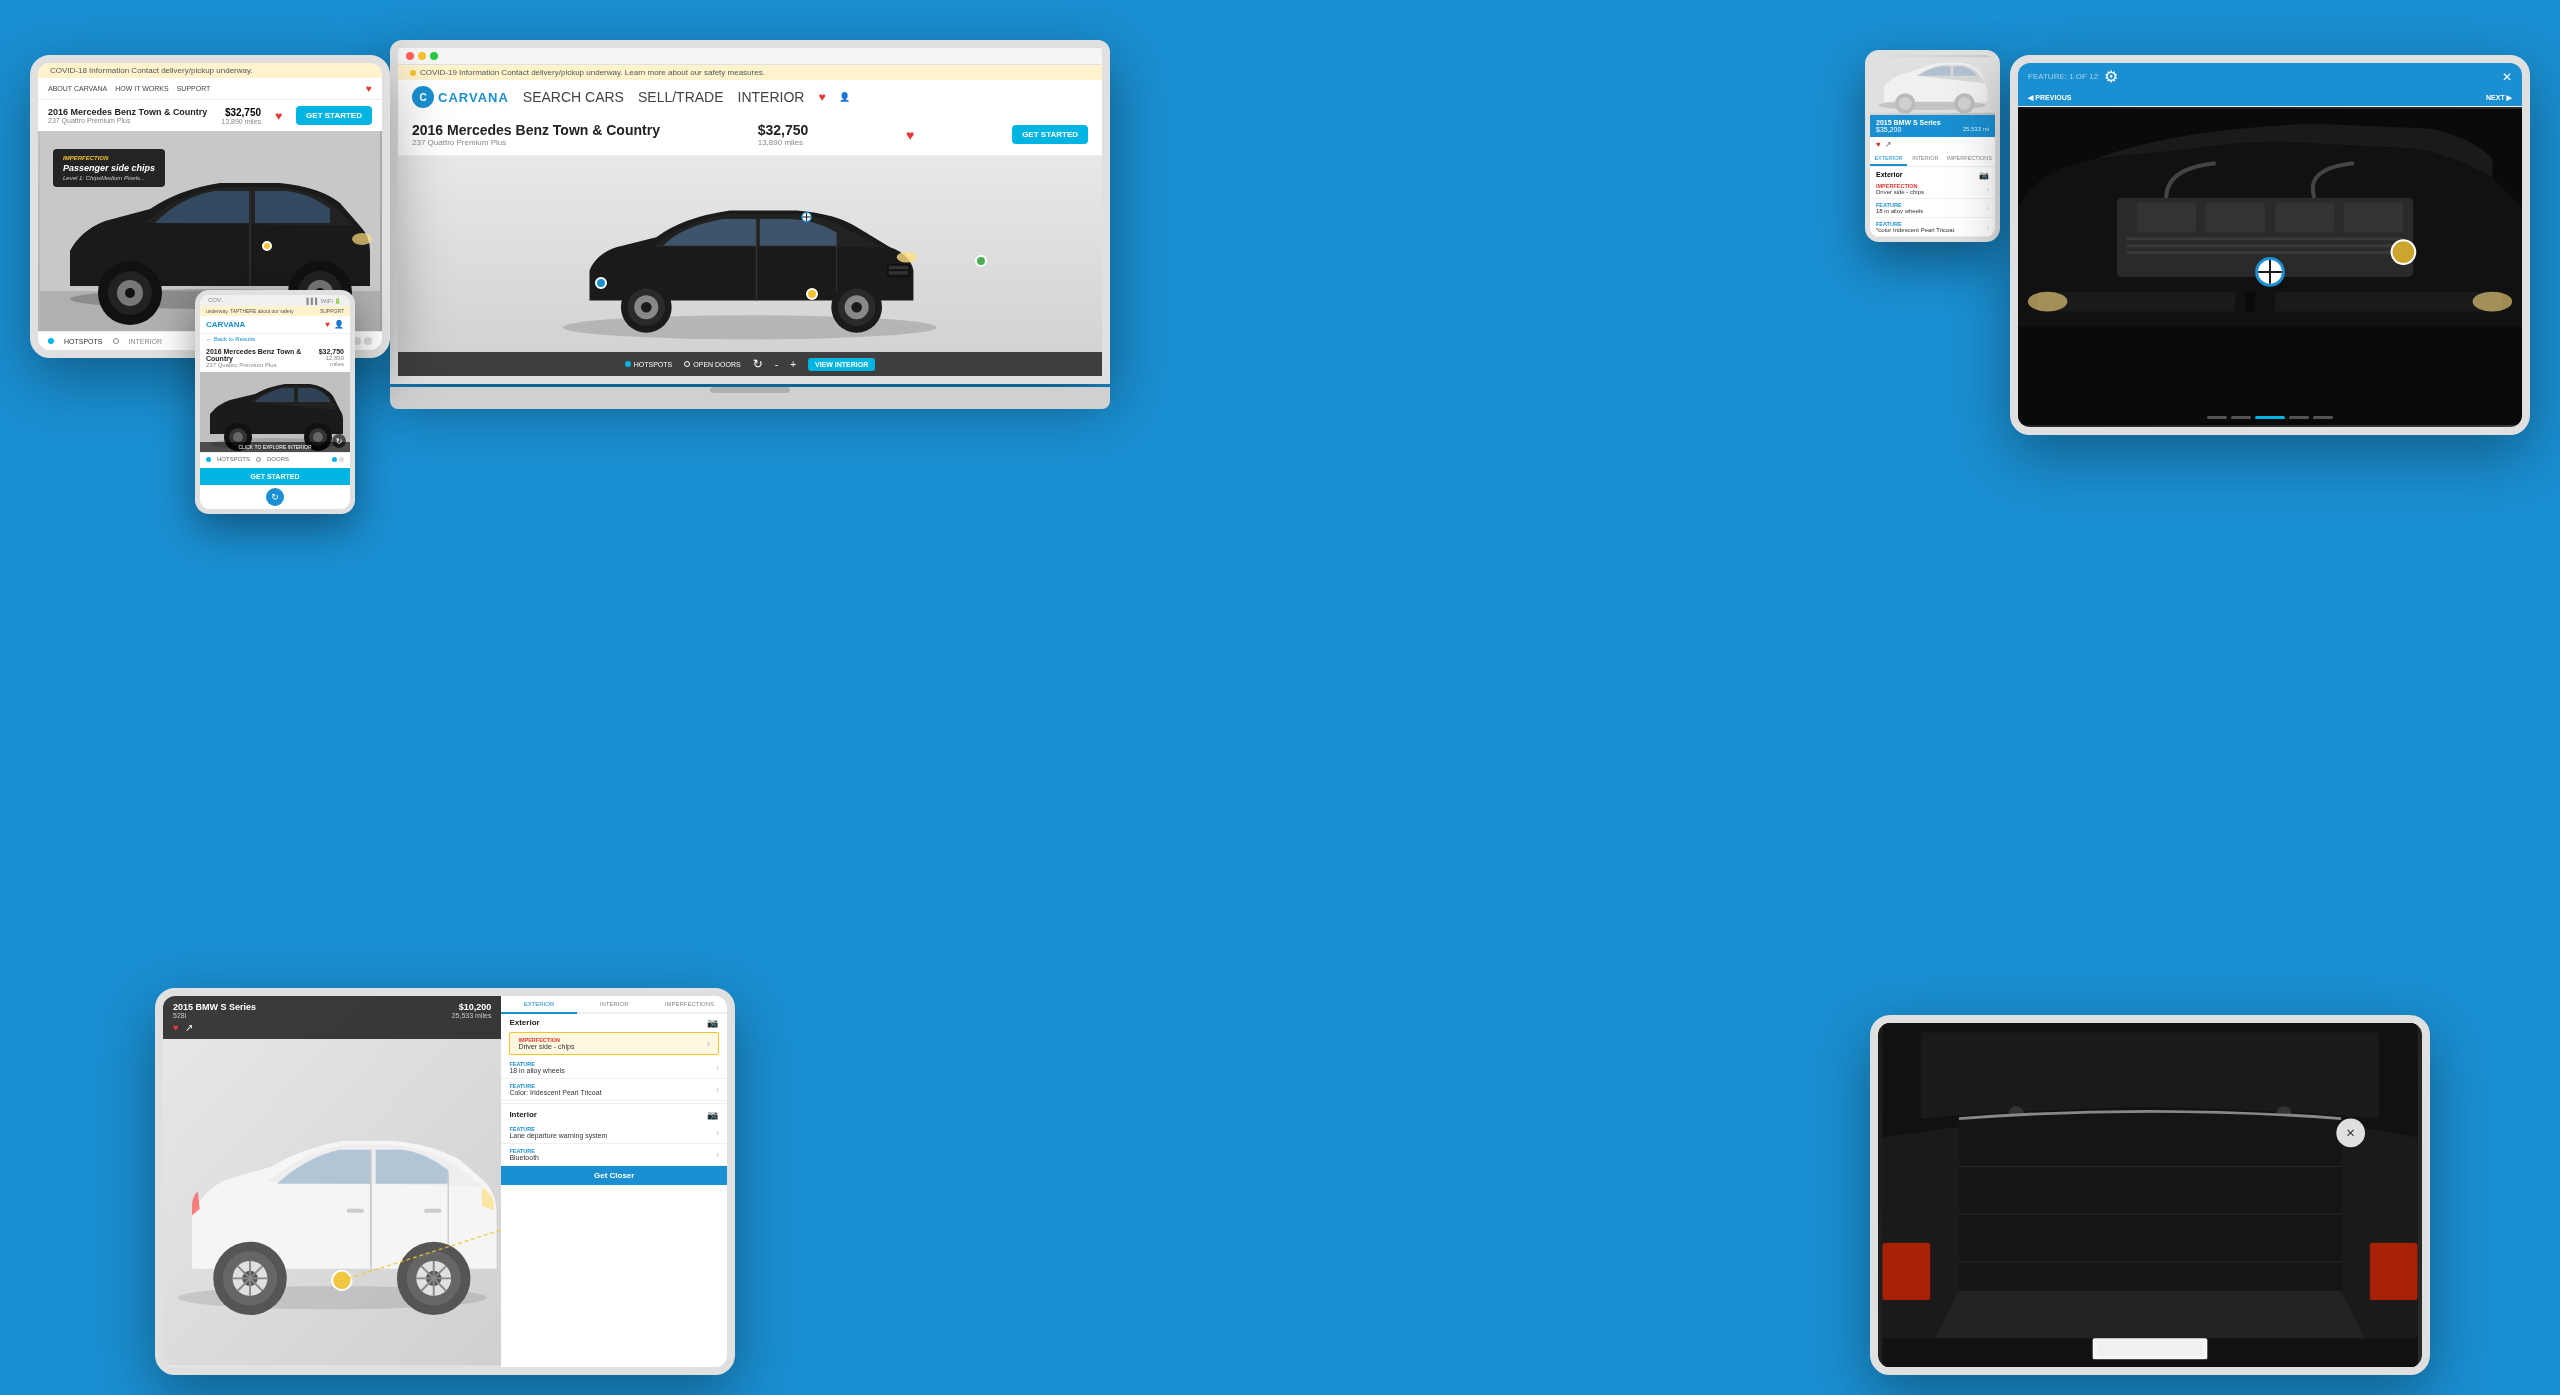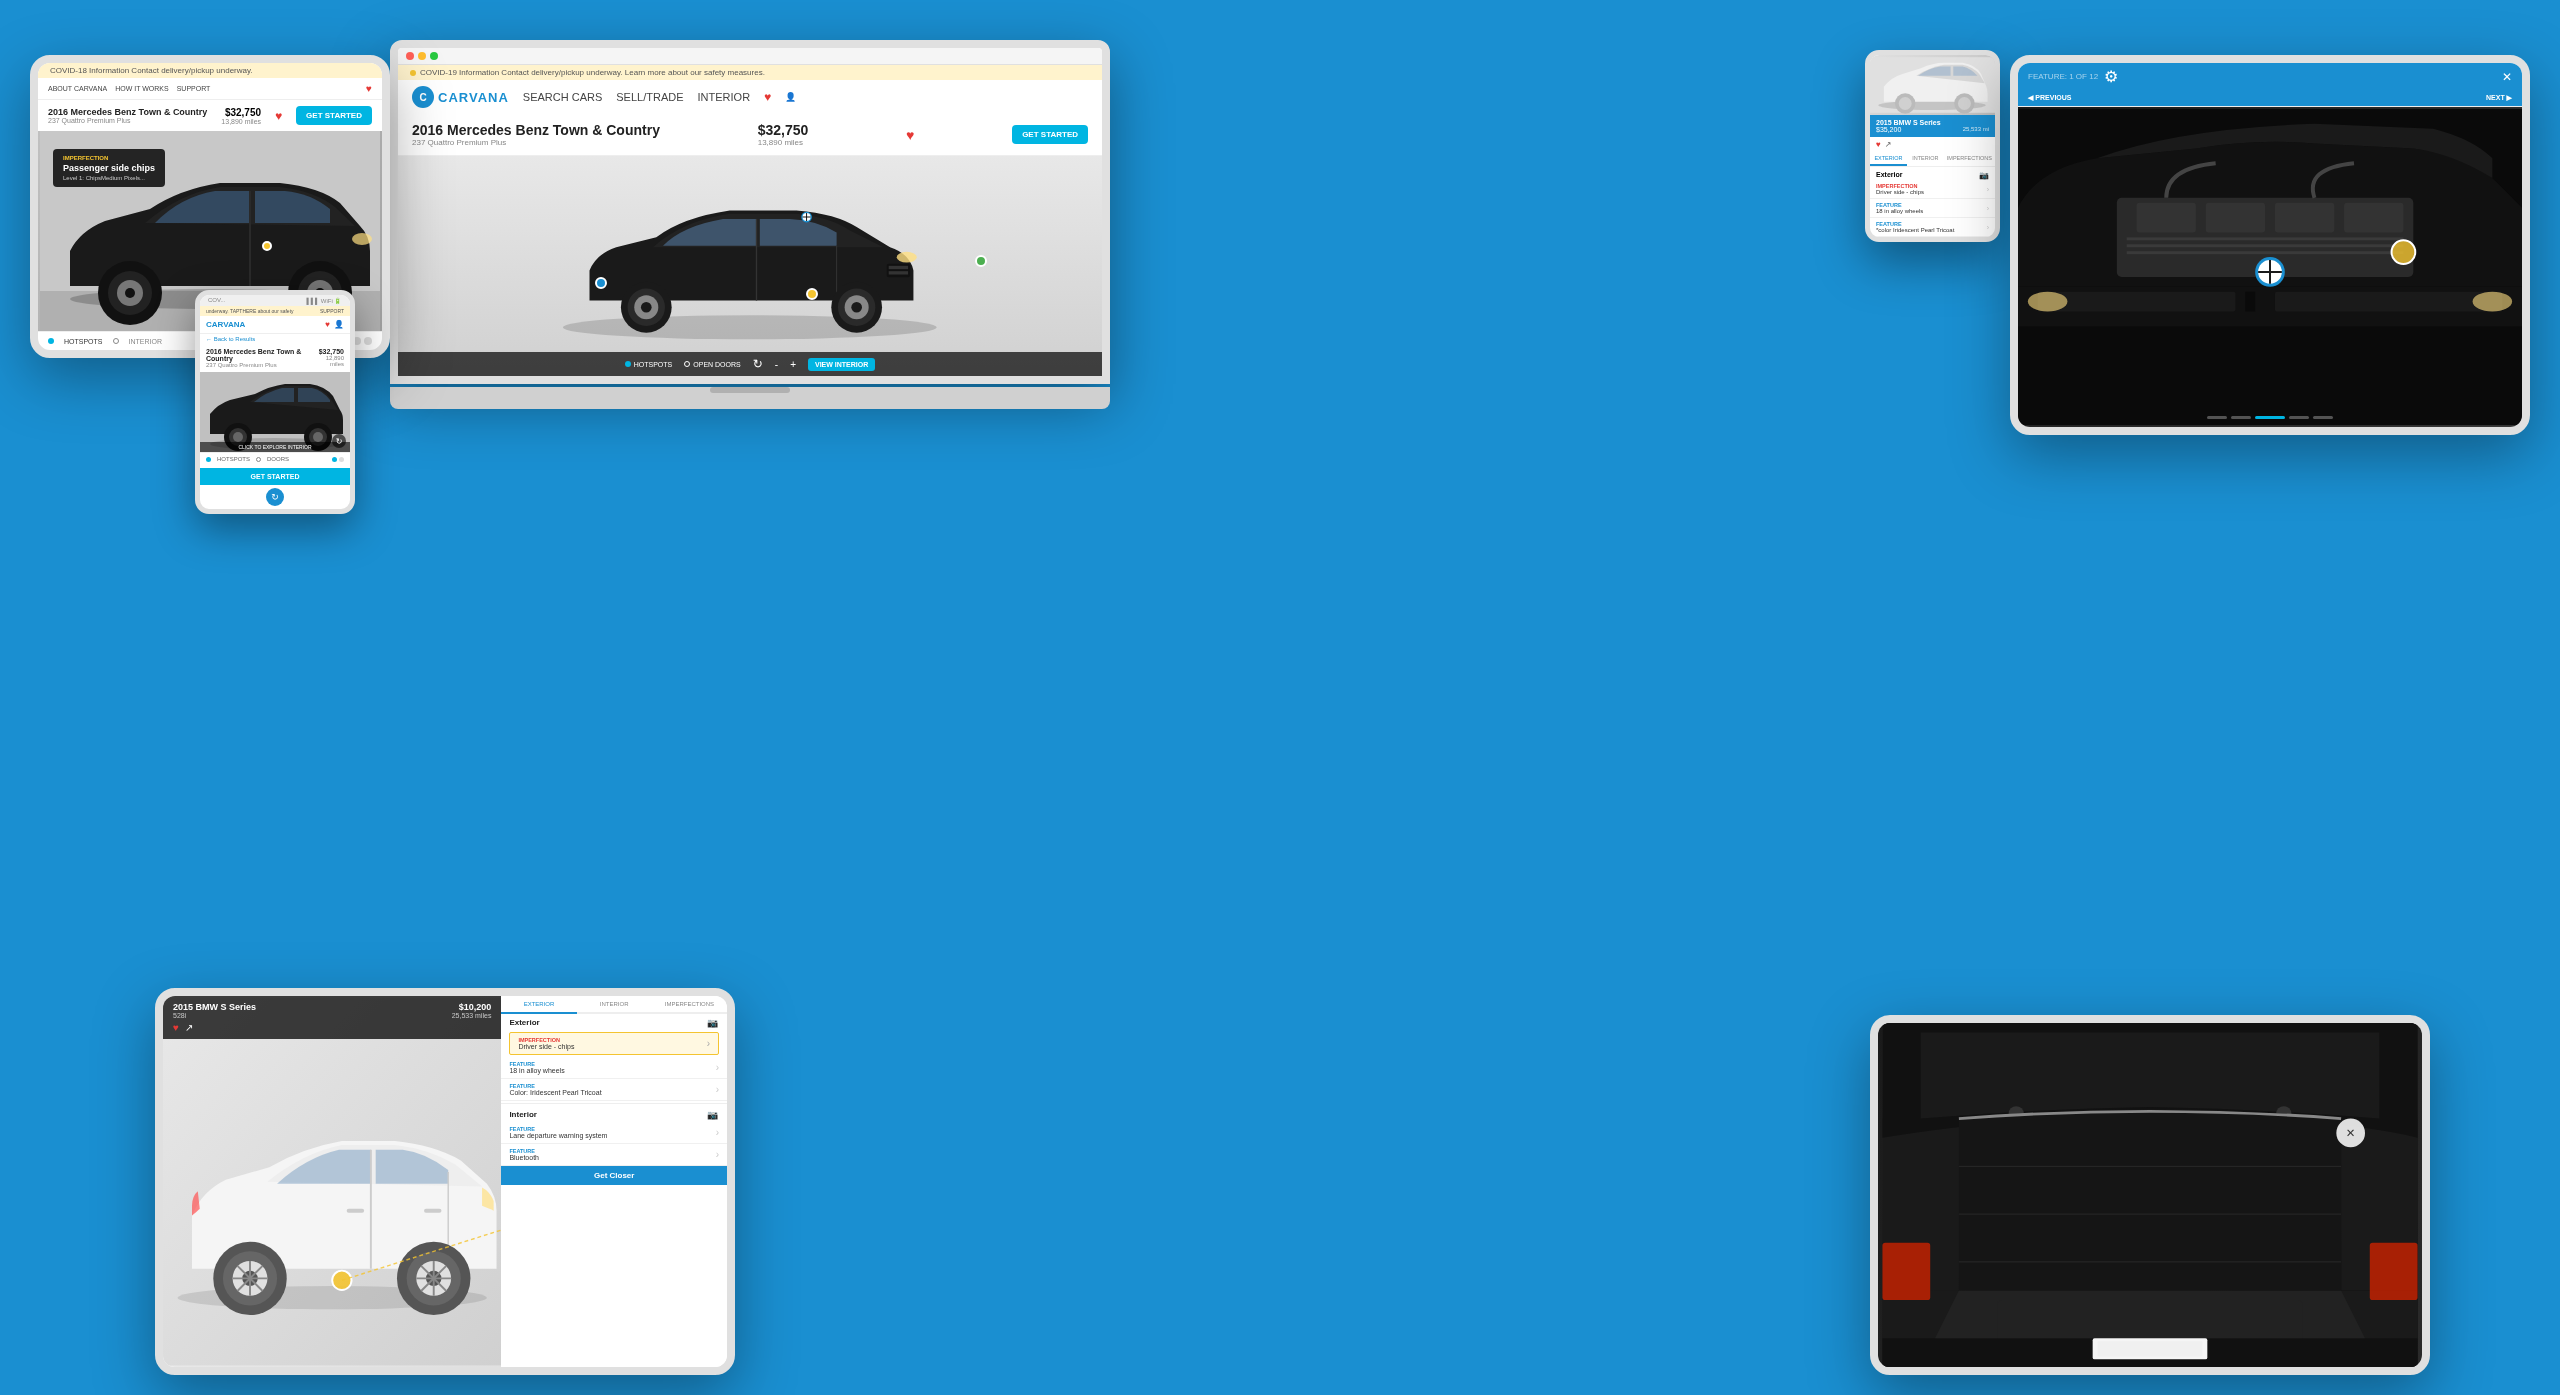--- a/index.html
+++ b/index.html
@@ -88,21 +88,21 @@
       font-weight: bold;
     }
     .logo-text {
       font-size: 13px;
       font-weight: 700;
       color: #1a8fd1;
       letter-spacing: 1px;
       text-transform: uppercase;
     }
     .nav-link {
-      font-size: 11px;
+      font-size: 14px;
       color: #444;
       text-decoration: none;
       font-weight: 500;
       cursor: pointer;
     }
     .nav-heart { color: #e53935; font-size: 12px; }
     .nav-user { font-size: 9px; color: #444; }
 
     
     .car-listing-header {
@@ -687,21 +687,21 @@
       <circle cx="90" cy="162" r="13" fill="#777"></circle>
       <circle cx="90" cy="162" r="5" fill="#111"></circle>
       <circle cx="280" cy="162" r="32" fill="#111"></circle>
       <circle cx="280" cy="162" r="22" fill="#222"></circle>
       <circle cx="280" cy="162" r="13" fill="#777"></circle>
       <circle cx="280" cy="162" r="5" fill="#111"></circle>
 
       <ellipse cx="322" cy="108" rx="10" ry="6" fill="#ffe082" opacity="0.7"></ellipse>
     </svg>
     
-    <div style="position:absolute;top:18px;left:15px;background:rgba(0,0,0,0.82);color:white;padding:6px 10px;border-radius:4px;max-width:120px;">
+    <div style="position:absolute;top:18px;left:15px;background:rgba(0,0,0,0.82);color:white;padding:6px 10px;border-radius:4px;max-width:120px;font-style:italic;">
       <div style="color:#f4c430;font-size:6px;font-weight:700;text-transform:uppercase;margin-bottom:2px;">IMPERFECTION</div>
       <div style="font-size:9px;font-weight:700;">Passenger side chips</div>
       <div style="font-size:6px;color:#ccc;margin-top:2px;">Level 1: ChipsMedium Pixels...</div>
     </div>
     
     <div style="position:absolute;top:55%;left:65%;width:10px;height:10px;border-radius:50%;background:#f4c430;border:2px solid white;"></div>
   </div>
 
   <div class="tablet-bottom">
     <div class="tablet-dot tablet-dot-blue"></div>

